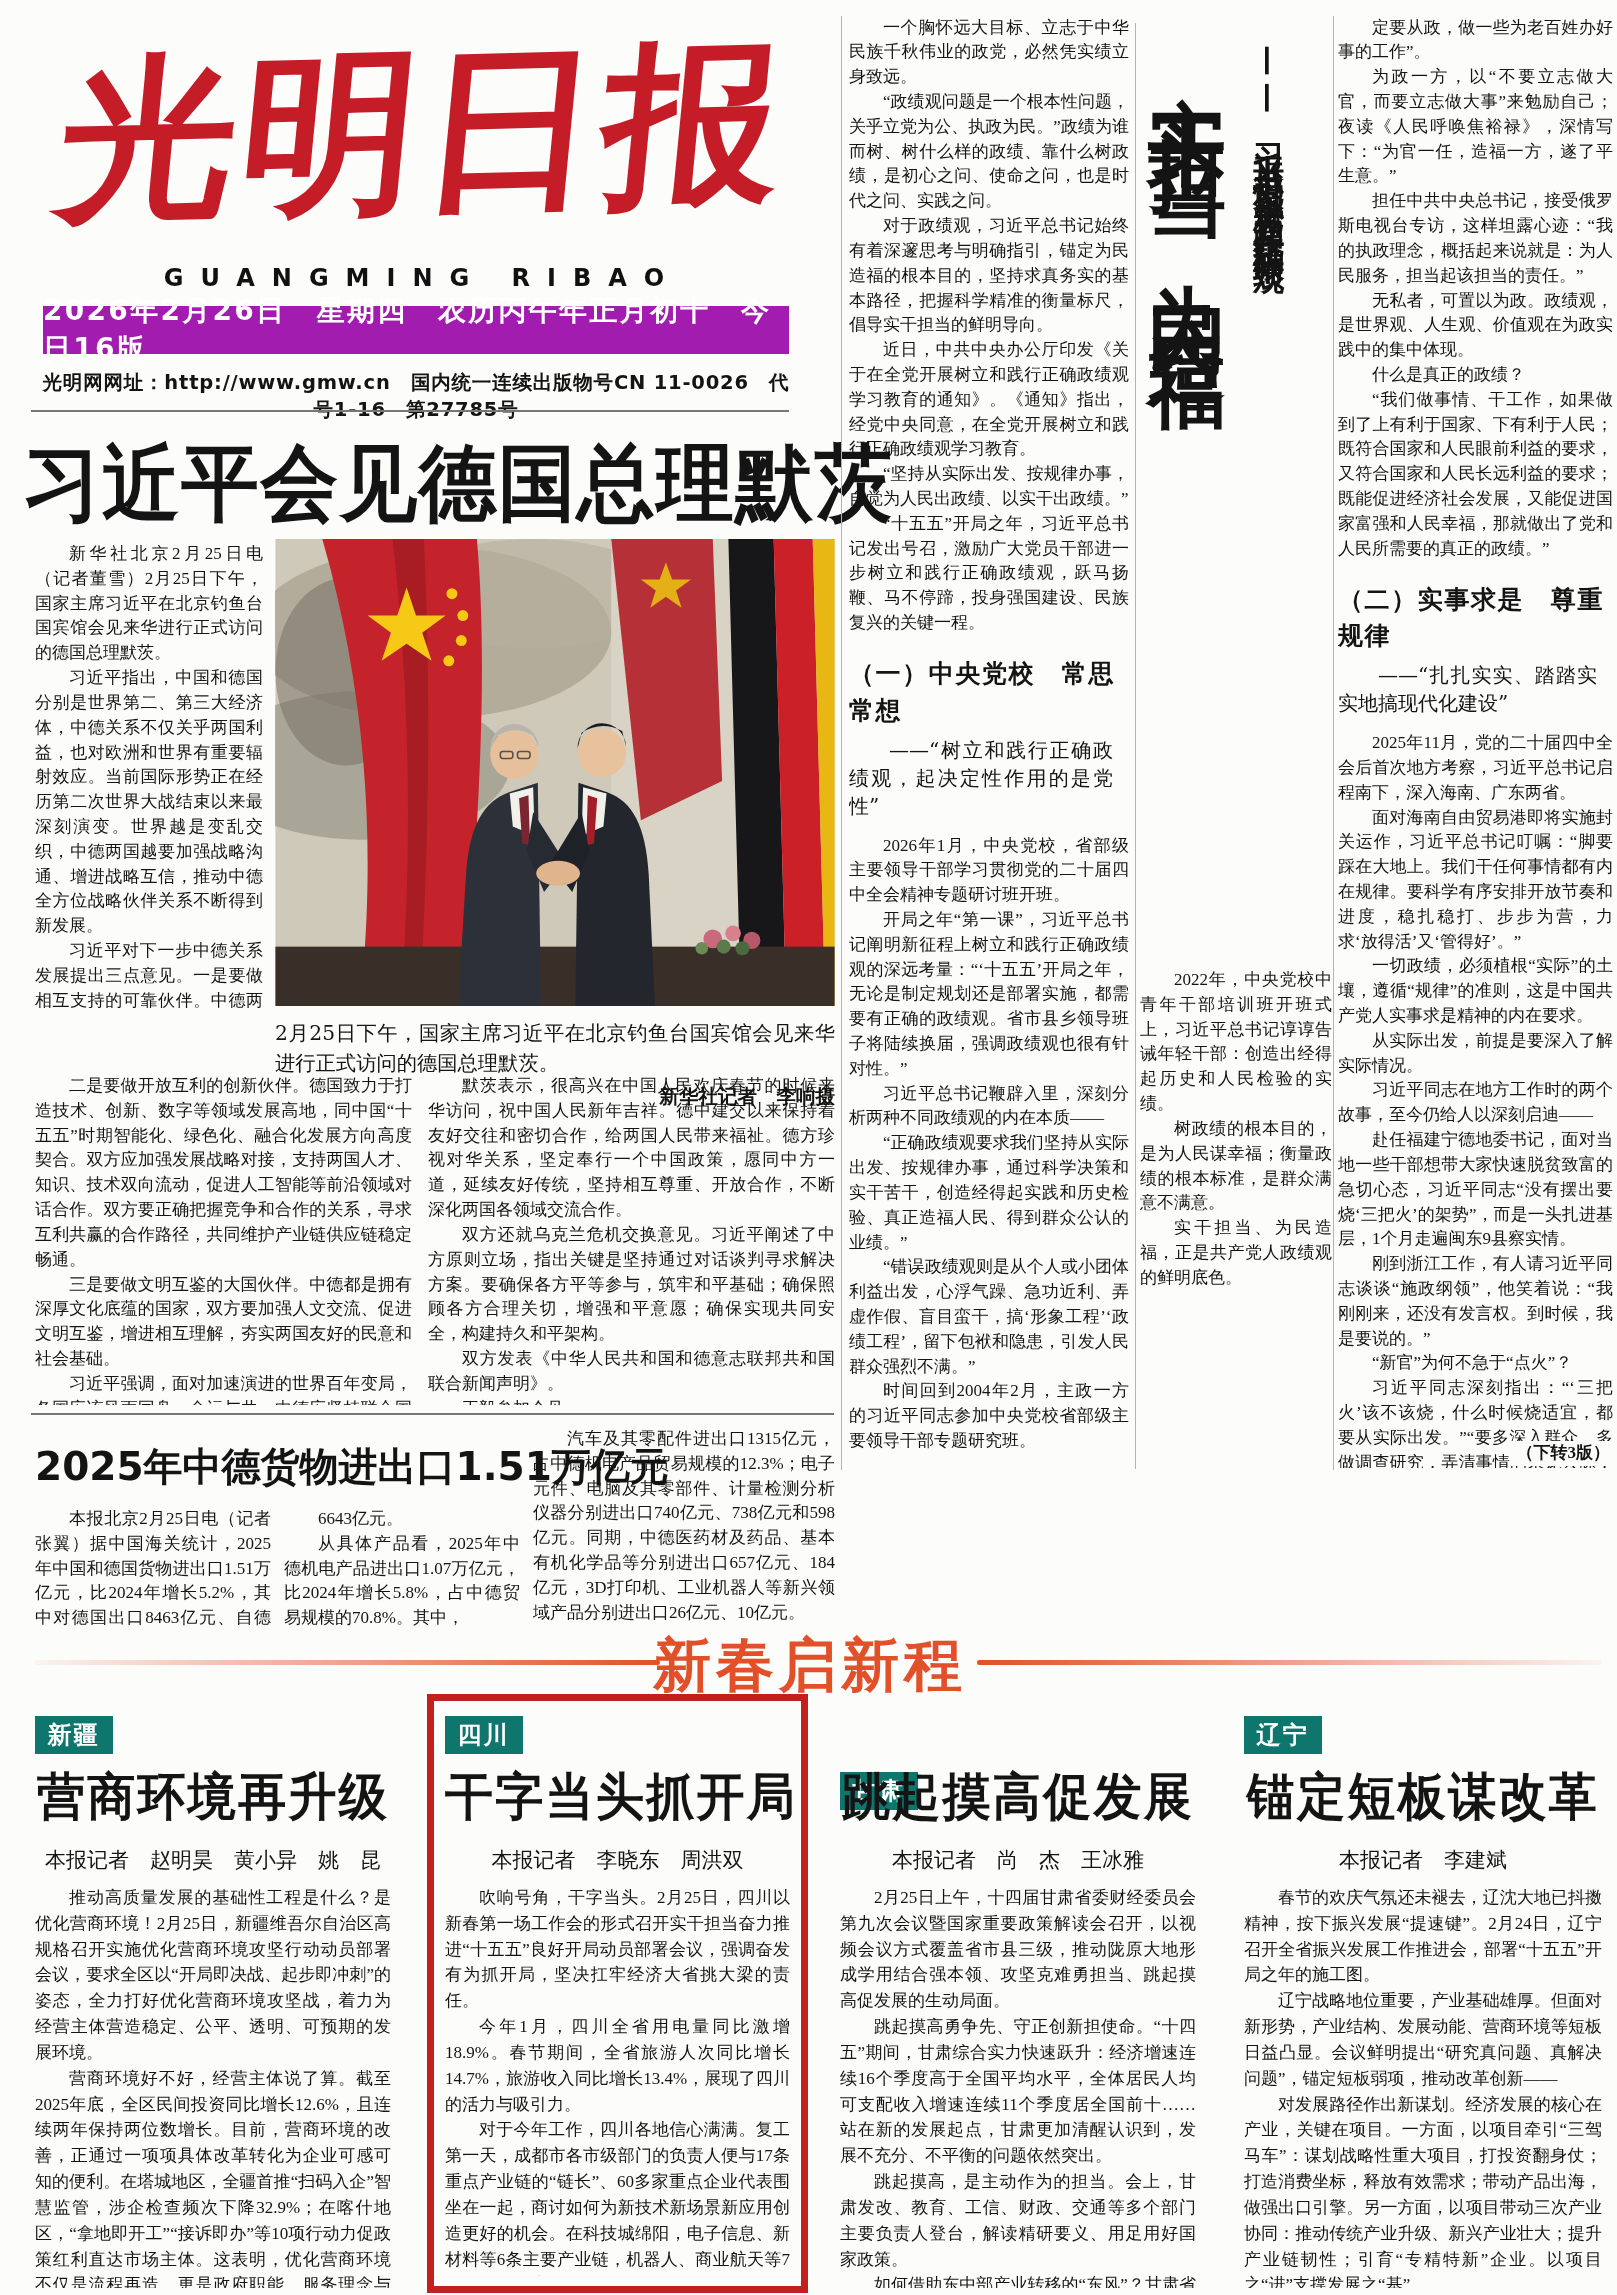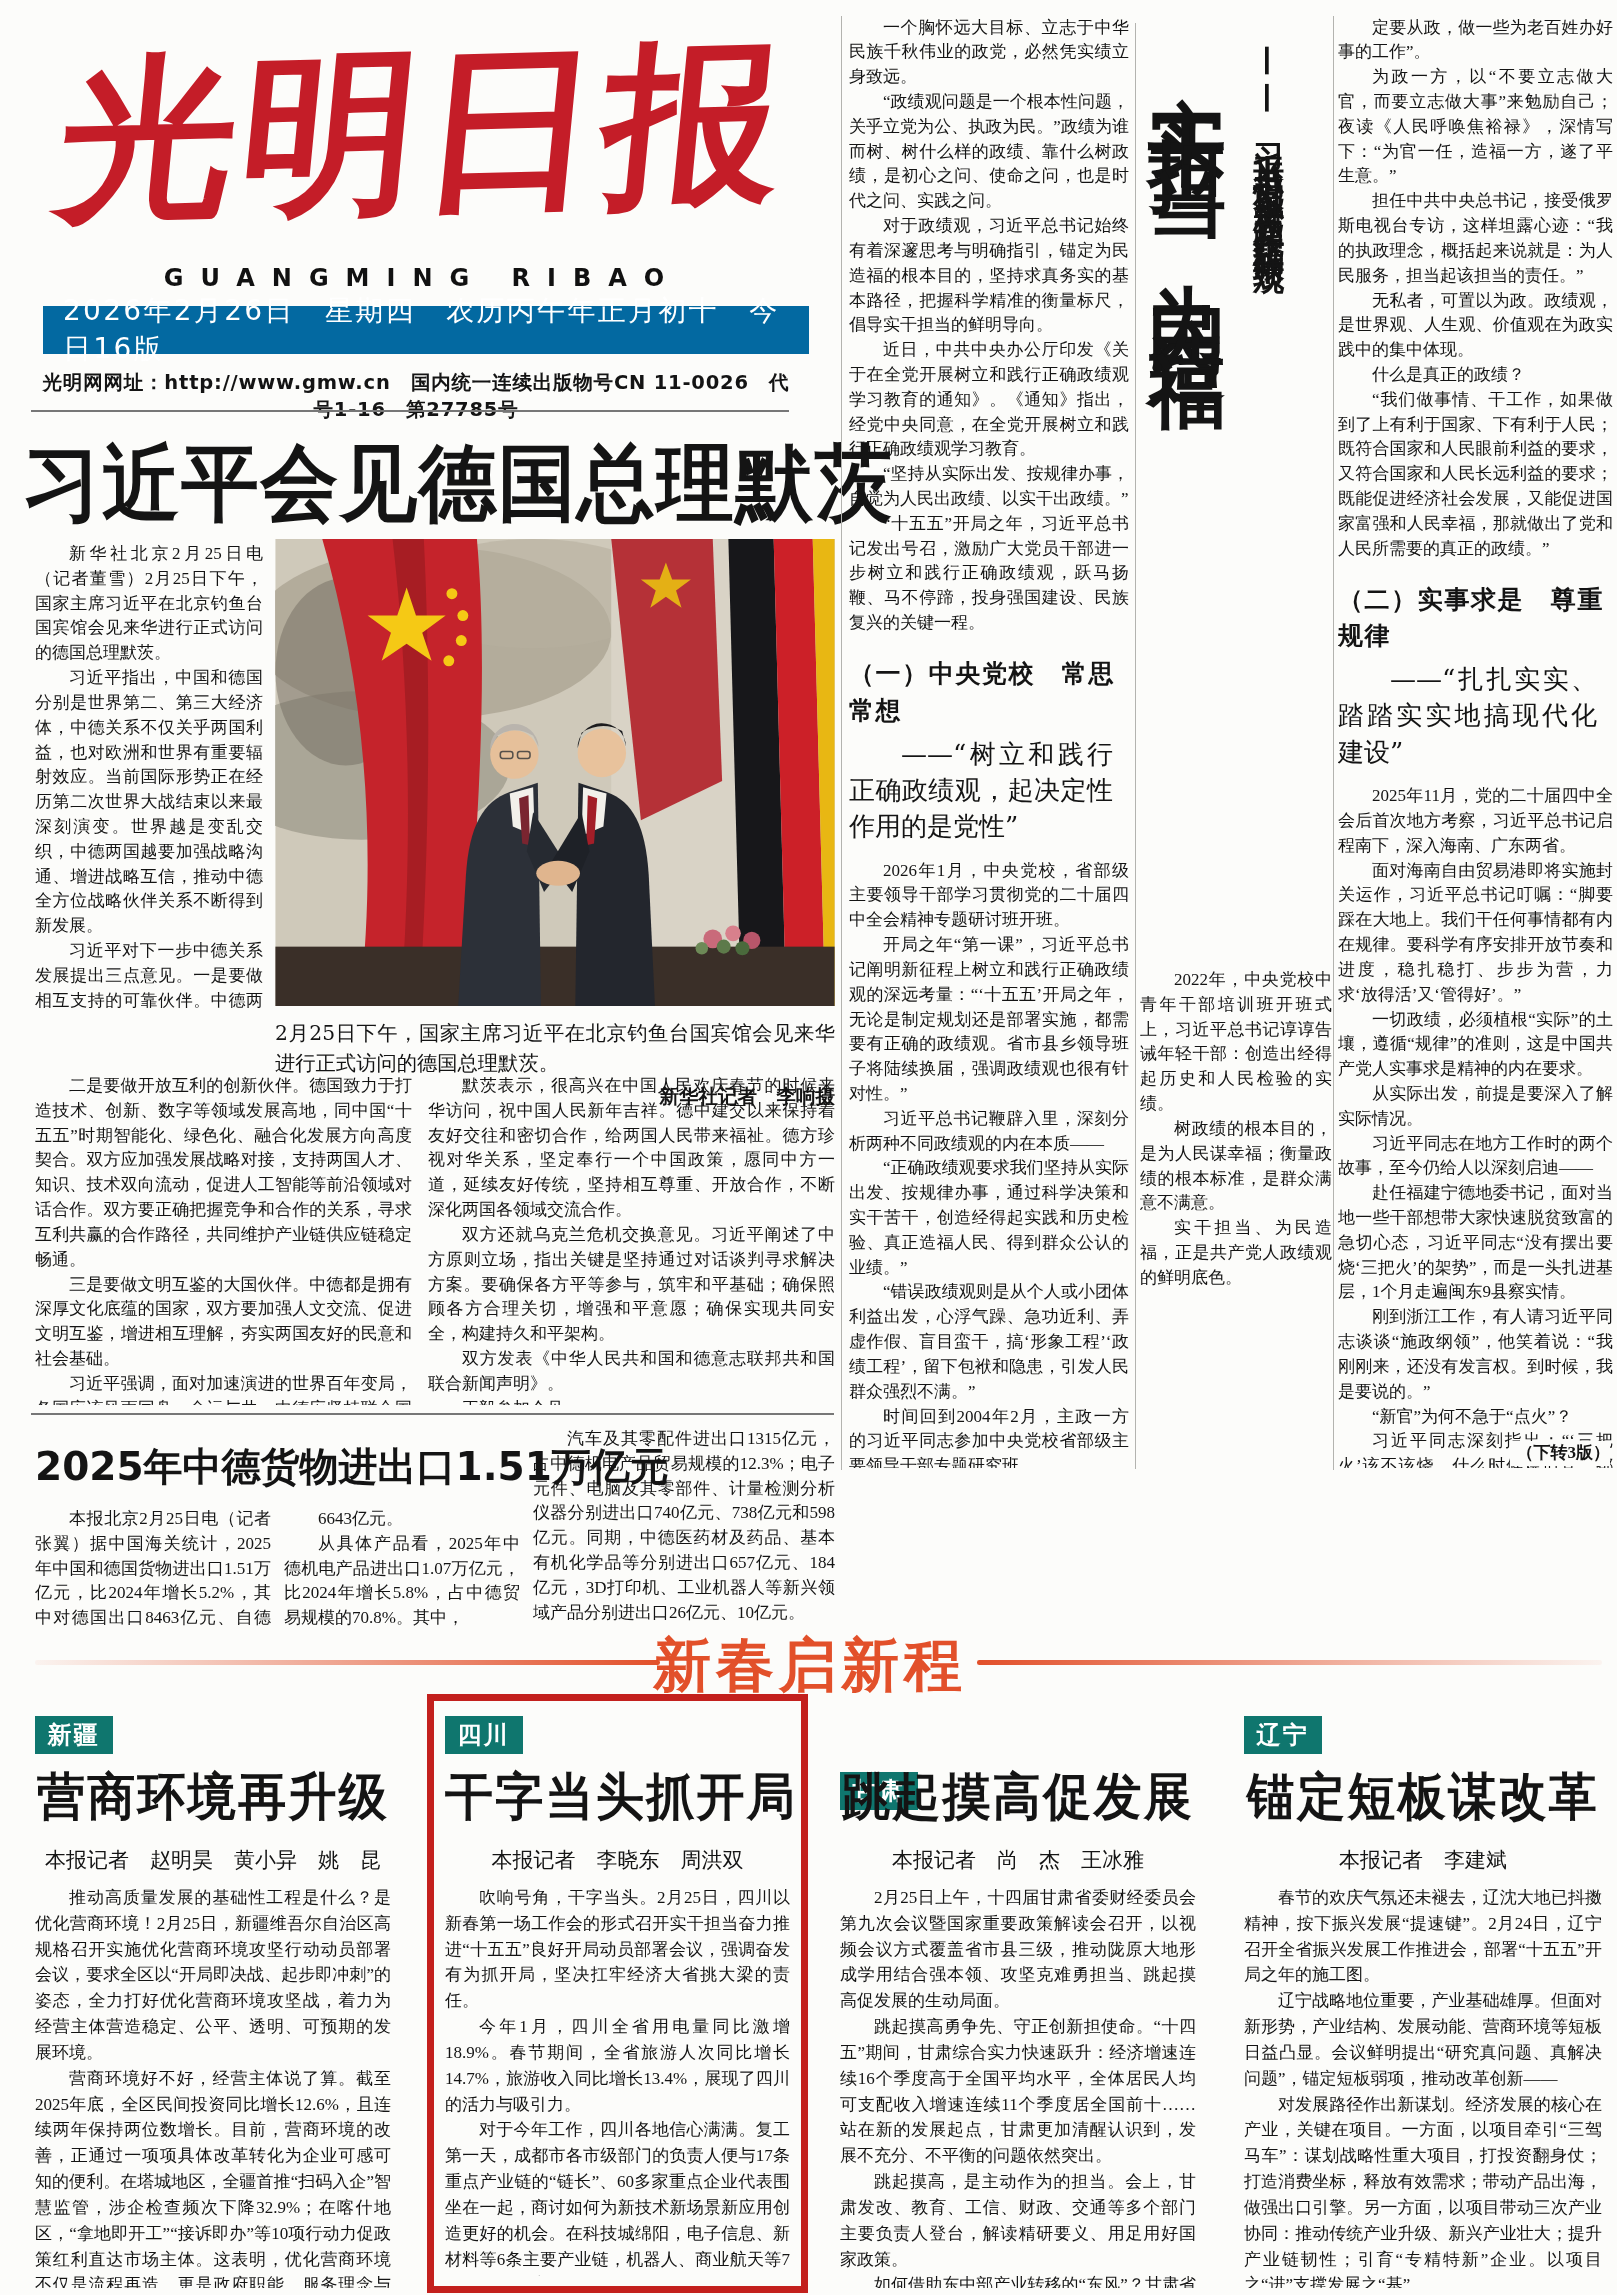--- a/index.html
+++ b/index.html
@@ -5,42 +5,42 @@
   html,body{margin:0;padding:0;background:#e8e8e4;}
   .page{position:relative;width:1617px;height:2295px;background:#fcfcfa;color:#141414;
         font-family:"Liberation Serif","DejaVu Serif",serif;overflow:hidden;}
   .abs{position:absolute;}
   
   .calli{font-family:"DejaVu Serif",serif;font-weight:bold;color:#c41d28;
          font-size:176px;line-height:234px;text-align:center;transform:skewX(-7deg) rotate(-1.5deg);
          letter-spacing:4.7px;white-space:nowrap;}
   .latin{font-family:"DejaVu Sans","Liberation Sans",sans-serif;font-weight:bold;
          font-size:24px;letter-spacing:17px;text-align:center;color:#111;}
-  .datebar{background:#0369a1;color:#fff;display:flex;align-items:center;justify-content:center;
-         font-family:"DejaVu Sans",sans-serif;font-weight:normal;font-size:28px;letter-spacing:2.3px;padding-left:20px;}
+  .datebar{background:#a21caf;color:#fff;display:flex;align-items:center;justify-content:center;
+         font-family:"DejaVu Sans",sans-serif;font-weight:bold;font-size:28px;letter-spacing:2.3px;}
   .infoline{font-family:"DejaVu Sans",sans-serif;font-weight:bold;font-size:19.5px;text-align:center;letter-spacing:0.8px;}
   .hrule{background:#777;height:1.6px;}
   .vrule{background:#b3b3af;width:0.8px;}
   
   .mainhead{font-family:"DejaVu Sans",sans-serif;font-weight:900;font-size:76px;text-align:center;
          letter-spacing:1.6px;transform:scale(1.02,1.1);transform-origin:center top;white-space:nowrap;}
   .tradehead{font-family:"DejaVu Sans",sans-serif;font-weight:900;font-size:39px;text-align:center;white-space:nowrap;}
   
   .bodycol{font-size:17px;line-height:1.46;text-align:justify;overflow:hidden;}
   .bodycol p, .para{margin:0;text-indent:2em;}
   .caption{font-size:20.3px;line-height:1.5;text-align:justify;font-family:"DejaVu Serif",serif;}
   .capcredit{display:block;text-align:right;font-weight:bold;font-family:"DejaVu Sans",sans-serif;font-size:19.5px;margin-top:3.1px;}
   
   .vhead{writing-mode:vertical-rl;font-family:"DejaVu Sans",sans-serif;font-weight:900;
          font-size:78px;letter-spacing:22px;line-height:1.1;}
   .vsub{writing-mode:vertical-rl;font-family:"DejaVu Serif",serif;font-weight:bold;
          font-size:31px;letter-spacing:6.3px;line-height:1.3;}
   .sechead{font-family:"DejaVu Sans",sans-serif;font-weight:900;font-size:25px;text-align:left;
          margin:20.3px 0 6.3px 0;letter-spacing:1.6px;text-indent:0;}
-  .secsub{font-family:"DejaVu Serif",serif;font-size:26px;line-height:1.4;margin:0 16px 14px 0;text-indent:2em;}
+  .secsub{font-family:"DejaVu Serif",serif;font-size:20px;line-height:1.4;margin:0 16px 14px 0;text-indent:2em;}
   .turnnote{position:absolute;right:3.1px;bottom:1.6px;font-size:17px;font-weight:bold;background:#fcfcfa;padding-left:6.3px;}
   
   .bannerline{height:4.7px;border-radius:2.3px;}
   .bannertext{font-family:"DejaVu Sans",sans-serif;font-weight:900;font-size:58px;color:#e2502a;
          letter-spacing:4.7px;text-align:center;white-space:nowrap;}
   .regiontag{display:inline-block;background:#0f766e;color:#fff;font-family:"DejaVu Sans",sans-serif;
          font-weight:bold;font-size:24px;padding:3.1px 12.5px;letter-spacing:2.3px;}
   .regionhead{font-family:"DejaVu Sans",sans-serif;font-weight:900;font-size:48px;text-align:center;
          letter-spacing:2.3px;white-space:nowrap;transform:scaleY(1.06);}
   .regionby{font-size:21px;text-align:center;font-family:"DejaVu Serif",serif;}

